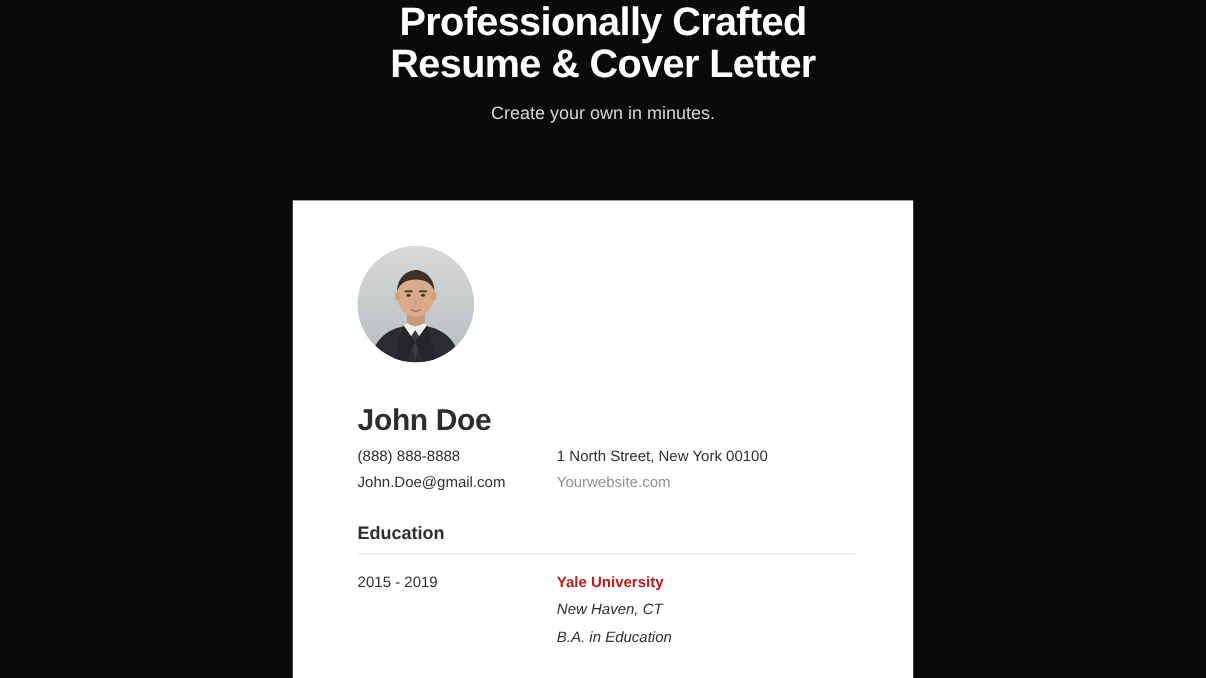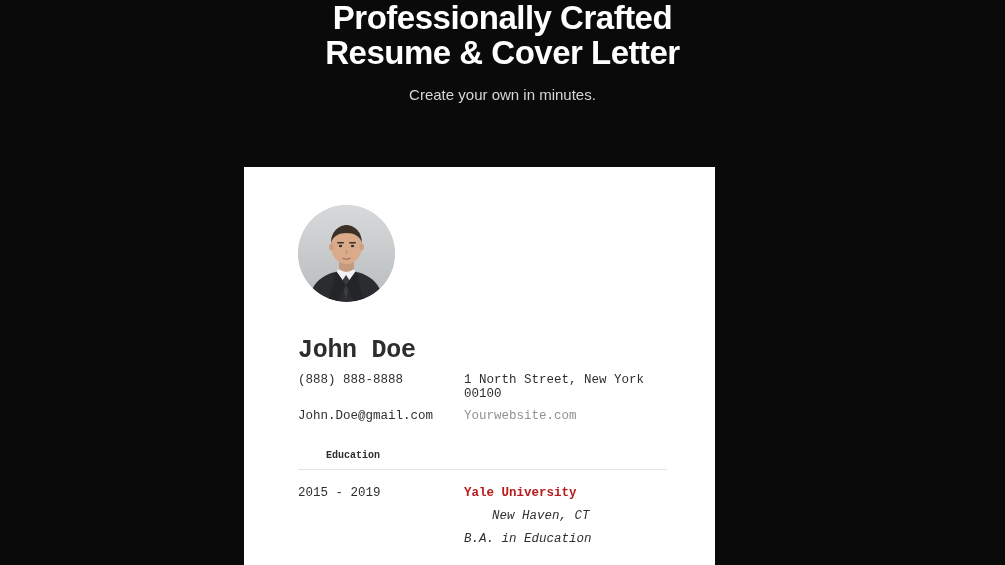--- a/index.html
+++ b/index.html
@@ -33,25 +33,24 @@
   .hero-sub {
     margin-top: 16px;
     font-size: 15px;
     color: #d6d6d6;
     font-weight: 400;
   }
   .resume-card {
     position: absolute;
     left: 244px;
     top: 167px;
-    width: 471px;
+    width: 517px;
     height: 398px;
     background: #ffffff;
     overflow: hidden;
-    font-family: Liberation Mono, monospace;
   }
   .resume-inner {
     padding: 38px 48px 0 54px;
   }
   .avatar {
     width: 97px;
     height: 97px;
     border-radius: 50%;
     overflow: hidden;
     background: #c9cbcc;
@@ -71,24 +70,23 @@
     grid-template-columns: 166px 1fr;
     row-gap: 8px;
     font-size: 12.5px;
     color: #2f2f2f;
   }
   .contact-grid .muted-link {
     color: #8f9295;
   }
   .section-title {
     margin-top: 27px;
-    font-size: 10px;
+    font-size: 15px;
     font-weight: bold;
     color: #2d2d2d;
-    margin-left: 28px;
   }
   .rule {
     margin-top: 8px;
     height: 1px;
     background: #e3e4e6;
     width: 100%;
   }
   .edu-grid {
     margin-top: 16px;
     display: grid;
@@ -97,21 +95,20 @@
     color: #2f2f2f;
   }
   .edu-right .school {
     font-weight: bold;
     color: #b91c1c;
   }
   .edu-right .place {
     font-style: italic;
     margin-top: 9px;
     color: #2f2f2f;
-    margin-left: 28px;
   }
   .edu-right .degree {
     font-style: italic;
     margin-top: 9px;
     color: #2f2f2f;
   }
   .edu-left { color: #2f2f2f; }
 </style>
 </head>
 <body>

